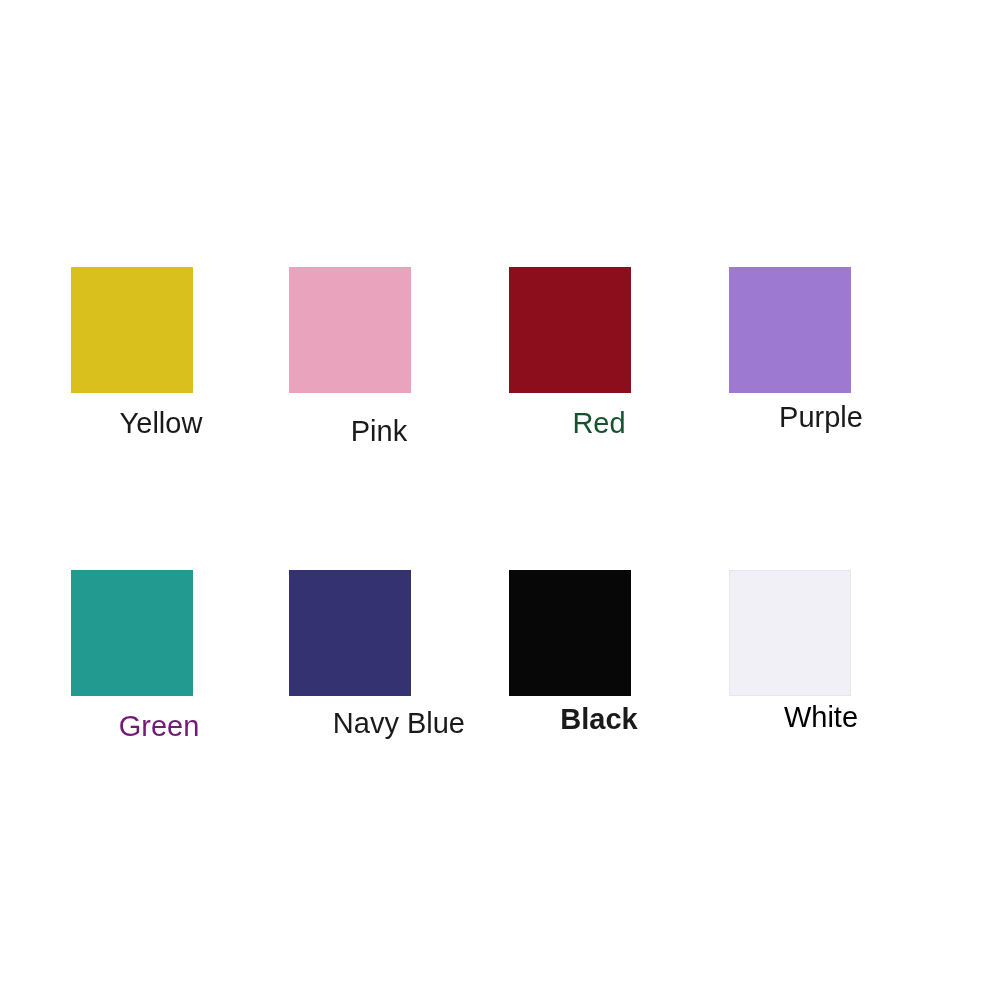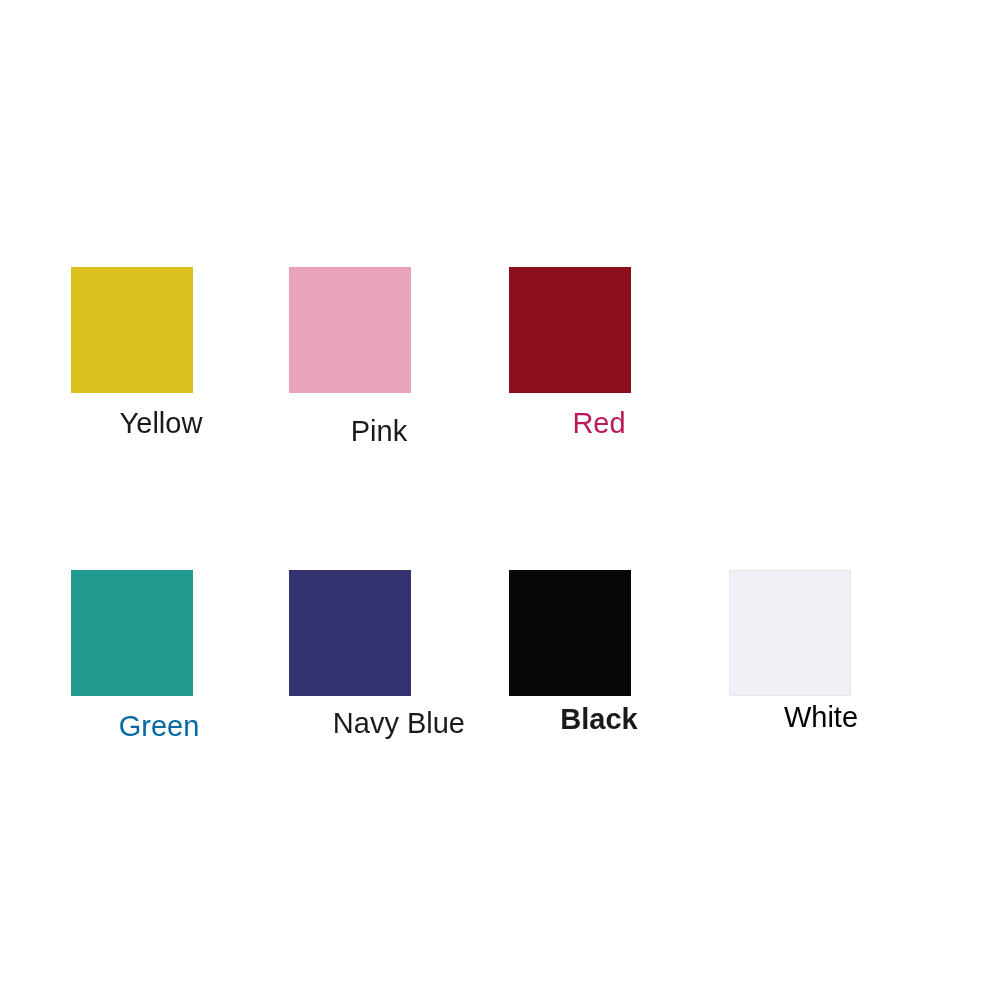--- a/index.html
+++ b/index.html
@@ -56,25 +56,29 @@
     <div class="swatch-cell" style="left: 71px; top: 267px;">
       <div class="swatch-chip" style="width: 122px; height: 126px; background: rgb(217, 192, 28); margin-left: 0px;"></div>
       <div class="swatch-label" style="margin-top: 16px; color: rgb(26, 26, 26);">Yellow</div>
     </div>
     <div class="swatch-cell" style="left: 289px; top: 267px;">
       <div class="swatch-chip" style="width: 122px; height: 126px; background: rgb(233, 163, 188); margin-left: 0px;"></div>
       <div class="swatch-label" style="margin-top: 24px; color: rgb(26, 26, 26);">Pink</div>
     </div>
     <div class="swatch-cell" style="left: 509px; top: 267px;">
       <div class="swatch-chip" style="width: 122px; height: 126px; background: rgb(140, 13, 28); margin-left: 0px;"></div>
-      <div class="swatch-label" style="margin-top: 16px; color: #be185d;">Red</div>
+      <div class="swatch-label" style="margin-top: 16px; color: #14532d;">Red</div>
+    </div>
+    <div class="swatch-cell" style="left: 731px; top: 267px;">
+      <div class="swatch-chip" style="width: 122px; height: 126px; background: rgb(157, 121, 210); margin-left: -2px;"></div>
+      <div class="swatch-label" style="margin-top: 10px; color: rgb(26, 26, 26);">Purple</div>
     </div>
     <div class="swatch-cell" style="left: 69px; top: 570px;">
       <div class="swatch-chip" style="width: 122px; height: 126px; background: rgb(34, 154, 144); margin-left: 2px;"></div>
-      <div class="swatch-label" style="color: #0369a1;">Green</div>
+      <div class="swatch-label" style="color: #701a75;">Green</div>
     </div>
     <div class="swatch-cell" style="left: 285px; top: 570px;">
       <div class="swatch-chip" style="width: 122px; height: 126px; background: rgb(52, 50, 113); margin-left: 4px;"></div>
       <div class="swatch-label" style="margin-top: 13px; color: rgb(26, 26, 26); text-align: right;">Navy Blue</div>
     </div>
     <div class="swatch-cell" style="left: 509px; top: 570px;">
       <div class="swatch-chip" style="width: 122px; height: 126px; background: rgb(7, 7, 7); margin-left: 0px;"></div>
       <div class="swatch-label" style="margin-top: 9px; color: rgb(26, 26, 26); font-weight: bold;">Black</div>
     </div>
     <div class="swatch-cell" style="left: 731px; top: 570px;">

